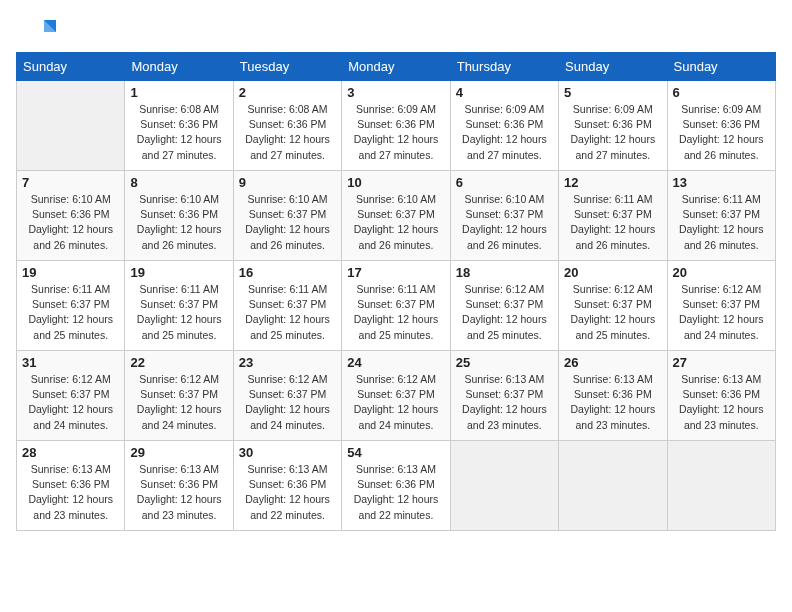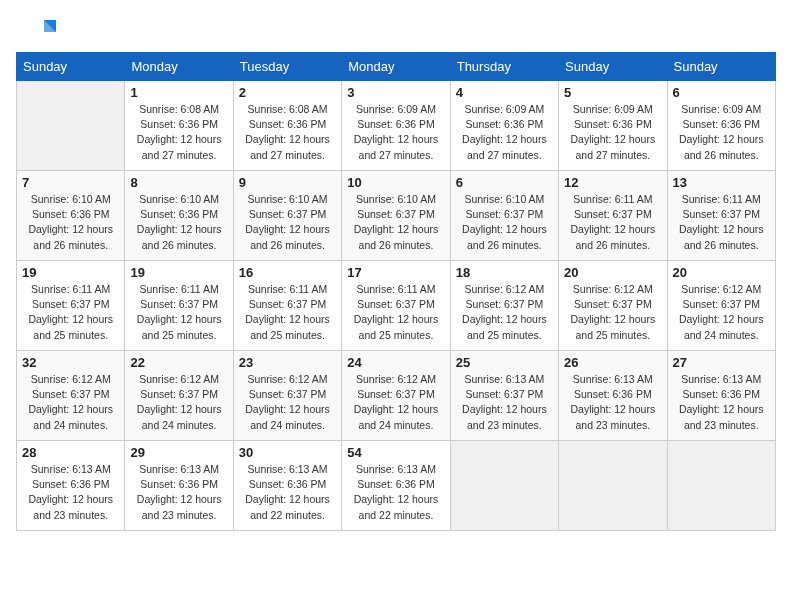--- a/index.html
+++ b/index.html
@@ -265,21 +265,21 @@
         <td>
           <span class="day-number">20</span>
           <div class="day-info" style="white-space: pre-line;">Sunrise: 6:12 AM
 Sunset: 6:37 PM
 Daylight: 12 hours
 and 24 minutes.</div>
         </td>
       </tr>
       <tr>
         <td>
-          <span class="day-number">32</span>
+          <span class="day-number">31</span>
           <div class="day-info" style="white-space: pre-line;">Sunrise: 6:12 AM
 Sunset: 6:37 PM
 Daylight: 12 hours
 and 24 minutes.</div>
         </td>
         <td>
           <span class="day-number">22</span>
           <div class="day-info" style="white-space: pre-line;">Sunrise: 6:12 AM
 Sunset: 6:37 PM
 Daylight: 12 hours

